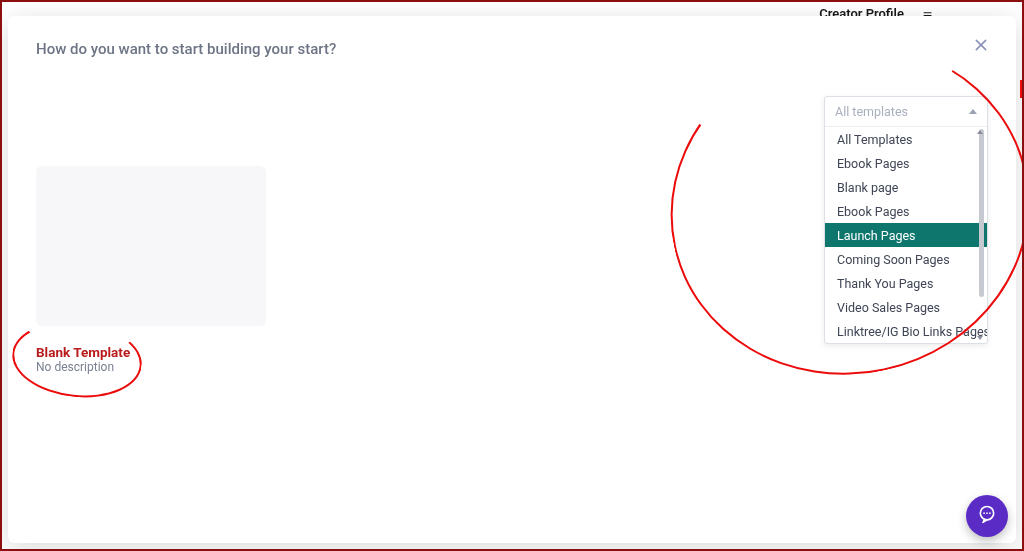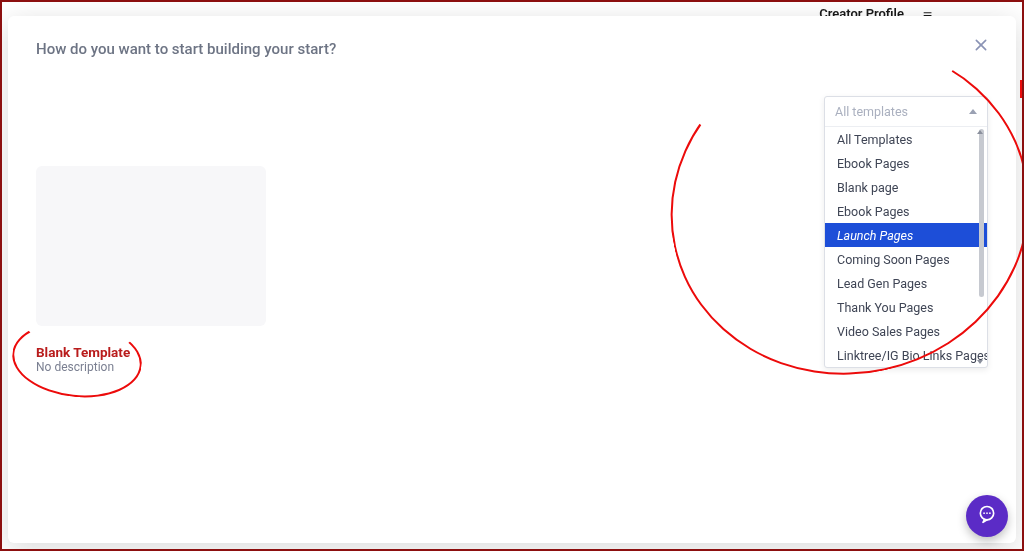--- a/index.html
+++ b/index.html
@@ -143,23 +143,22 @@
     overflow: hidden;
   }
   .dropdown-item {
     padding: 4.5px 12px;
     font-size: 12.5px;
     color: #3f4555;
     cursor: pointer;
     white-space: nowrap;
   }
   .dropdown-item.selected {
-    background: #1d4ed8;
+    background: #0f766e;
     color: #fff;
-    font-style: italic;
   }
   .dd-scroll-thumb {
     position: absolute;
     top: 2px;
     right: 3px;
     width: 5px;
     height: 168px;
     background: #c6c9d0;
     border-radius: 3px;
   }
@@ -259,21 +258,20 @@
       <span>All templates</span>
       <span class="caret"></span>
     </div>
     <div class="dropdown-list" id="dd-list">
         <div class="dropdown-item">All Templates</div>
         <div class="dropdown-item">Ebook Pages</div>
         <div class="dropdown-item">Blank page</div>
         <div class="dropdown-item">Ebook Pages</div>
         <div class="dropdown-item selected">Launch Pages</div>
         <div class="dropdown-item">Coming Soon Pages</div>
-        <div class="dropdown-item">Lead Gen Pages</div>
         <div class="dropdown-item">Thank You Pages</div>
         <div class="dropdown-item">Video Sales Pages</div>
         <div class="dropdown-item">Linktree/IG Bio Links Pages</div>
 
       <div class="dd-scroll-thumb"></div>
       <div class="dd-scroll-arrow-up"></div>
       <div class="dd-scroll-arrow-down"></div>
     </div>
   </div>
 </div>

